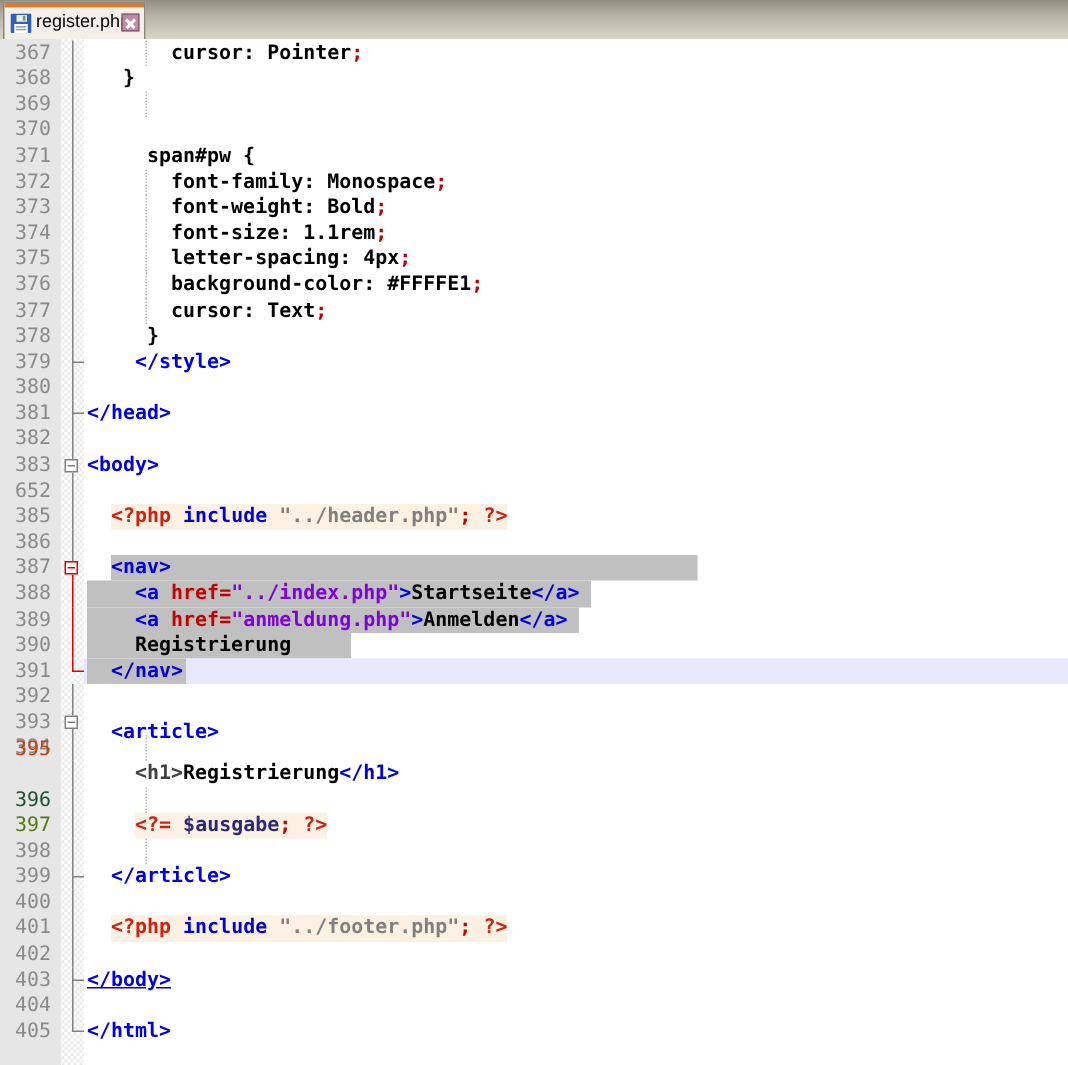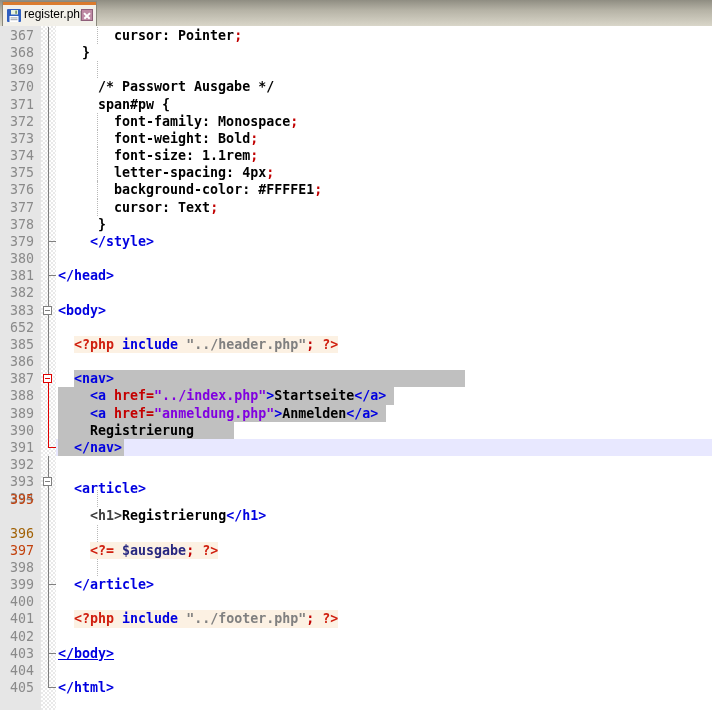--- a/index.html
+++ b/index.html
@@ -89,22 +89,22 @@
         <div class="num" style="top: 327.04px; color: rgb(138, 138, 138);">386</div>
         <div class="num" style="top: 344.2px; color: rgb(138, 138, 138);">387</div>
         <div class="num" style="top: 361.36px; color: rgb(138, 138, 138);">388</div>
         <div class="num" style="top: 378.52px; color: rgb(138, 138, 138);">389</div>
         <div class="num" style="top: 395.68px; color: rgb(138, 138, 138);">390</div>
         <div class="num" style="top: 412.84px; color: rgb(138, 138, 138);">391</div>
         <div class="num" style="top: 430px; color: rgb(138, 138, 138);">392</div>
         <div class="num" style="top: 447.16px; color: rgb(138, 138, 138);">393</div>
         <div class="num" style="top: 464.32px; color: rgb(138, 138, 138);">394</div>
         <div class="num" style="top: 465px; color: #c2410c;">395</div>
-        <div class="num" style="top: 498.64px; color: #a16207;">396</div>
-        <div class="num" style="top: 515.8px; color: #c2410c;">397</div>
+        <div class="num" style="top: 498.64px; color: #14532d;">396</div>
+        <div class="num" style="top: 515.8px; color: #4d7c0f;">397</div>
         <div class="num" style="top: 532.96px; color: rgb(138, 138, 138);">398</div>
         <div class="num" style="top: 550.12px; color: rgb(138, 138, 138);">399</div>
         <div class="num" style="top: 567.28px; color: rgb(138, 138, 138);">400</div>
         <div class="num" style="top: 584.44px; color: rgb(138, 138, 138);">401</div>
         <div class="num" style="top: 601.6px; color: rgb(138, 138, 138);">402</div>
         <div class="num" style="top: 618.76px; color: rgb(138, 138, 138);">403</div>
         <div class="num" style="top: 635.92px; color: rgb(138, 138, 138);">404</div>
         <div class="num" style="top: 653.08px; color: rgb(138, 138, 138);">405</div>
       </div>
     <div id="fold-margin">
@@ -249,23 +249,20 @@
           <div class="indent-guide" style="left: 41px;"></div>
           <div class="code-text">       <span style="color: rgb(0, 0, 0);">cursor: Pointer</span><span style="color: rgb(192, 0, 0);">;</span></div>
         </div>
         <div class="code-row" style="top: 18.16px;">
           <div class="code-text">   <span style="color: rgb(0, 0, 0);">}</span></div>
         </div>
         <div class="code-row" style="top: 35.32px;">
           <div class="indent-guide" style="left: 41px;"></div>
           <div class="code-text"></div>
         </div>
-        <div class="code-row" style="top: 52.48px;">
-          <div class="code-text">     <span style="color: rgb(0, 0, 0);">/* Passwort Ausgabe */</span></div>
-        </div>
         <div class="code-row" style="top: 69.64px;">
           <div class="code-text">     <span style="color: rgb(0, 0, 0);">span#pw {</span></div>
         </div>
         <div class="code-row" style="top: 86.8px;">
           <div class="indent-guide" style="left: 41px;"></div>
           <div class="code-text">       <span style="color: rgb(0, 0, 0);">font-family: Monospace</span><span style="color: rgb(192, 0, 0);">;</span></div>
         </div>
         <div class="code-row" style="top: 103.96px;">
           <div class="indent-guide" style="left: 41px;"></div>
           <div class="code-text">       <span style="color: rgb(0, 0, 0);">font-weight: Bold</span><span style="color: rgb(192, 0, 0);">;</span></div>

